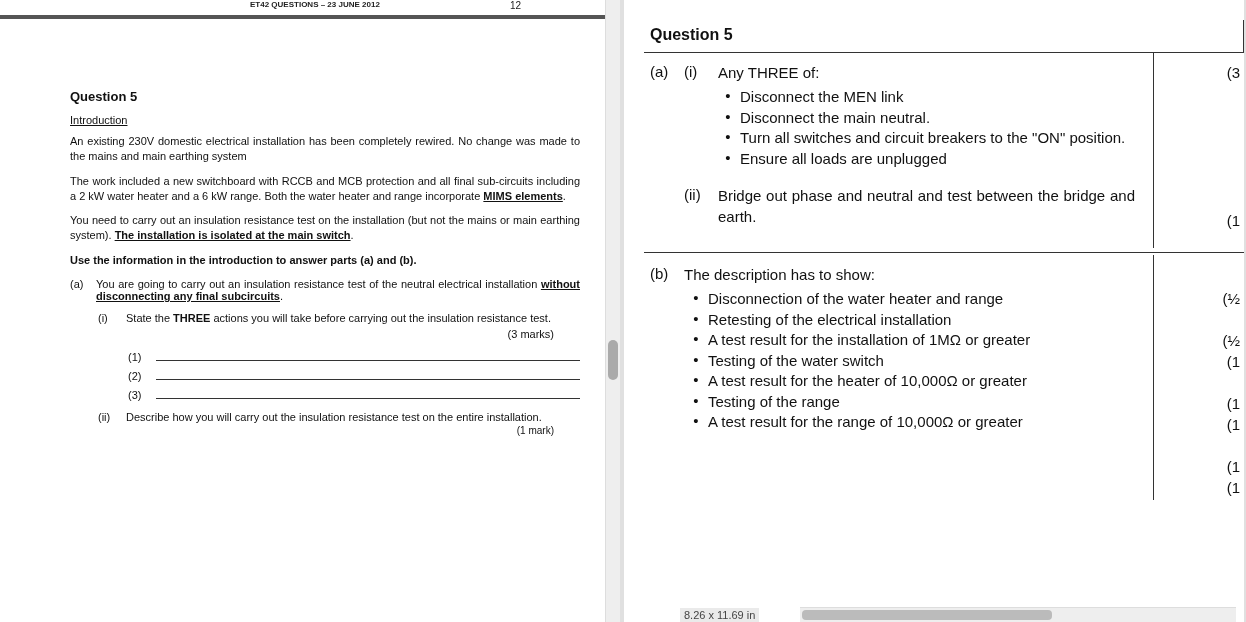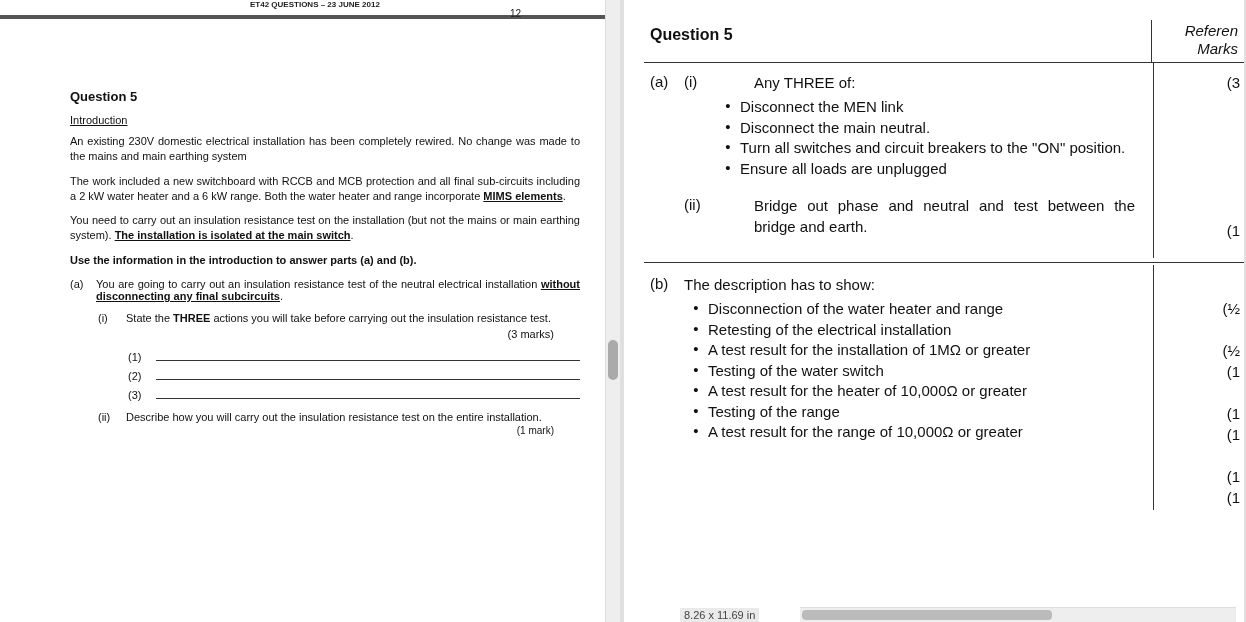--- a/index.html
+++ b/index.html
@@ -1,20 +1,20 @@
 <!DOCTYPE html>
 <html><head>
 <meta charset="utf-8">
 <style>
   html, body { margin:0; padding:0; background:#e0e0e0; font-family: Arial, sans-serif; }
   .app { width:1246px; height:622px; background:#e0e0e0; display:flex; position:relative; }
   .pane-left { width:620px; height:622px; background:#fff; position:relative; overflow:hidden; }
   .pane-right { width:620px; height:622px; background:#fff; position:relative; overflow:hidden; margin-left:4px; }
   .left-header { font-size:8px; font-weight:bold; color:#222; padding:0 0 2px 250px; }
-  .page-num { position:absolute; top:8px; left:510px; font-size:10px; color:#222; }
+  .page-num { position:absolute; top:0; left:510px; font-size:10px; color:#222; }
   .hr { height:4px; background:#555; margin:4px 0 0 0; }
   .gap { height:60px; }
   .left-content { padding:0 40px 10px 70px; font-size:11px; color:#111; text-align:justify; }
   .q-title { font-weight:bold; font-size:13px; margin:10px 0; }
   .intro-head { font-weight:normal; text-decoration:underline; font-size:11px; margin:0 0 8px 0; display:inline-block; }
   .para { margin:0 0 10px 0; line-height:1.35; }
   .u { text-decoration:underline; font-weight:bold; }
   .bold { font-weight:bold; }
   .sub-a { display:flex; margin:6px 0 0 0; }
   .sub-a .lbl { width:26px; flex:none; }
@@ -36,21 +36,21 @@
   .rhdr-left { flex:1; padding:6px 10px 8px 6px; font-style:normal; font-size:16px; border-right:1px solid #333; }
   .rhdr-left b { font-weight:bold; }
   .rhdr-right { width:80px; padding:2px 6px 4px 6px; text-align:right; font-style:italic; line-height:1.2; font-size:15px; }
   .rbody-row { display:flex; }
   .rbody-main { flex:1; border-right:1px solid #333; padding:8px 8px 6px 0; }
   .rbody-marks { width:80px; padding:8px 4px 0 6px; text-align:right; font-size:15px; }
   .mark-item { margin-bottom:18px; line-height:1.3; }
   .ans-row { display:flex; margin:2px 0 4px 6px; text-align:justify; }
   .ans-a { width:34px; flex:none; }
   .ans-i { width:34px; flex:none; }
-  .ans-text { flex:1; padding-right:10px; line-height:1.35;margin-left:36px; }
+  .ans-text { flex:1; padding-right:10px; line-height:1.35; }
   .bullets { margin:2px 0 4px 72px; }
   .bullet-row { display:flex; margin:1px 0; }
   .bullet-dot { width:24px; flex:none; text-align:center; }
   .bullet-text { flex:1; padding-right:12px; line-height:1.3; text-align:justify; }
   .thin-hr { border-top:1px solid #333; margin:4px 0 2px 0; }
   .status-dim { position:absolute; bottom:0; left:680px; font-size:11px; color:#444; background:#eaeaea; padding:1px 4px; }
   .hscroll { position:absolute; bottom:0; left:800px; right:10px; height:14px; background:#eee; border-top:1px solid #ddd; }
   .hscroll-thumb { position:absolute; left:2px; top:2px; width:250px; height:10px; background:#bbb; border-radius:4px; }
 </style>
 </head>
@@ -113,24 +113,20 @@
     </div>
     <div class="left-scroll">
       <div class="left-thumb"></div>
     </div>
   </div>
 
   <div class="pane-right">
     <div class="right-content">
       <div class="right-header-row">
         <div class="rhdr-left"><b>Question 5</b></div>
-        <div class="rhdr-right">
-          <div>Referen</div>
-          <div>Marks</div>
-        </div>
       </div>
 
       <div class="rbody-row">
         <div class="rbody-main">
           <div class="ans-row">
             <div class="ans-a">(a)</div>
             <div class="ans-i">(i)</div>
             <div class="ans-text">Any THREE of:</div>
           </div>
           <div class="bullets">

